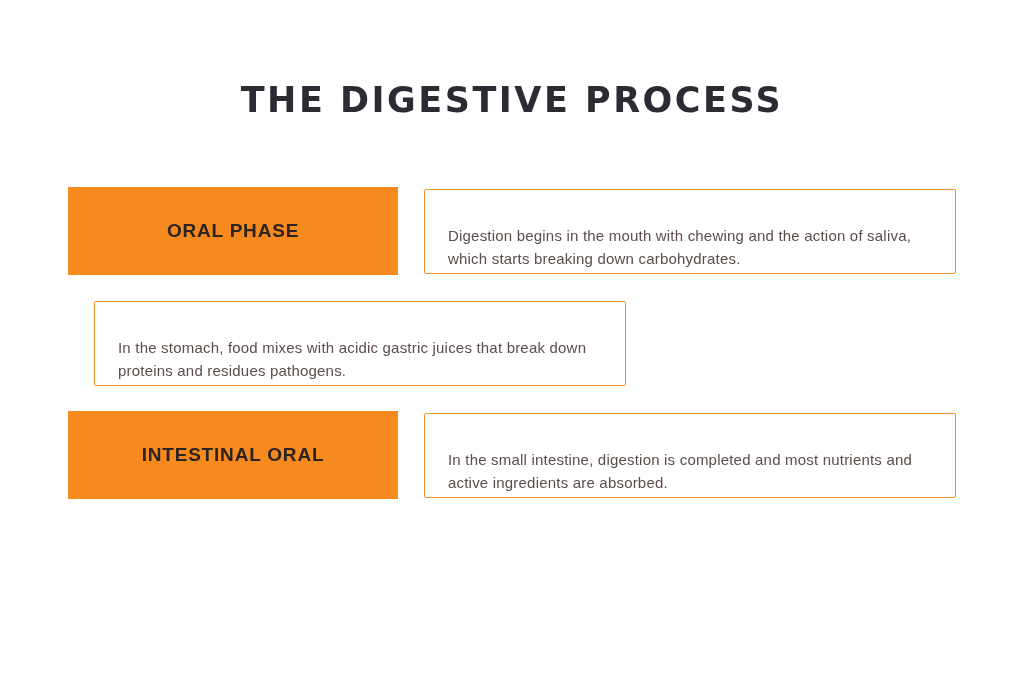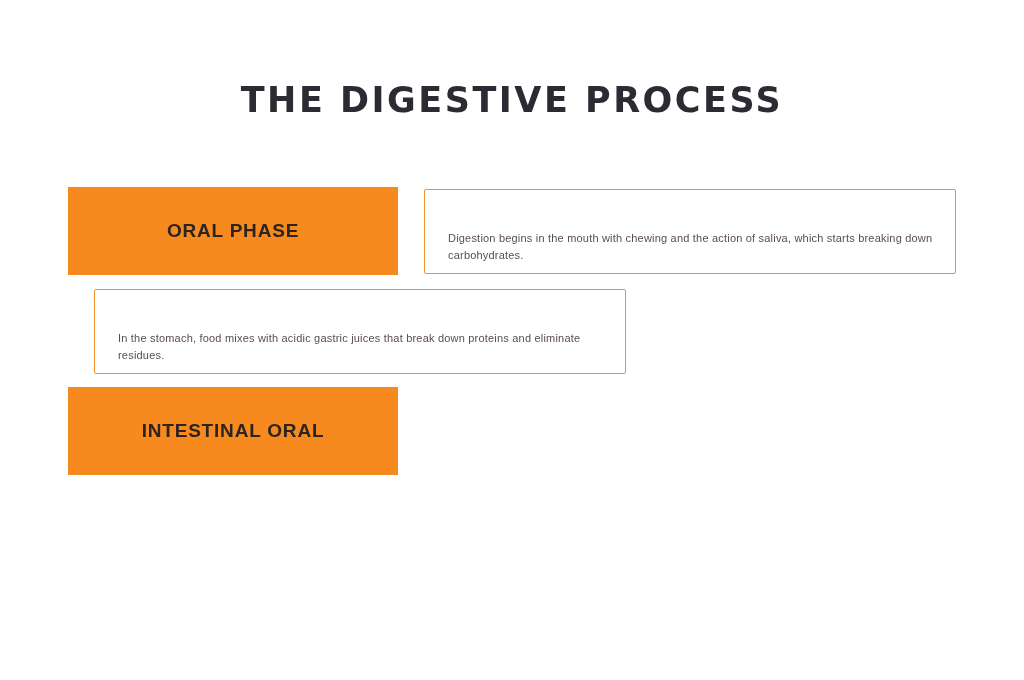--- a/index.html
+++ b/index.html
@@ -27,21 +27,21 @@
     color: #2b2b33;
     font-family: "DejaVu Sans", "Liberation Sans", sans-serif;
   }
   .rows {
     position: absolute;
     top: 187px;
     left: 68px;
     width: 888px;
     display: flex;
     flex-direction: column;
-    gap: 12px;
+    gap: 24px;
   }
   .row {
     display: flex;
     align-items: center;
     height: 88px;
   }
   .phase-label-box {
     width: 330px;
     height: 88px;
     background: #f78a1e;
@@ -61,21 +61,21 @@
     width: 532px;
     height: 85px;
     background: #ffffff;
     border: 1.5px solid #f2902e;
     border-radius: 2px;
     display: flex;
     align-items: center;
     padding: 0 22px 0 23px;
   }
   .phase-desc-box p {
-    font-size: 11px;
+    font-size: 15px;
     line-height: 1.55;
     color: #5a4e4c;
     letter-spacing: 0.2px;
     margin-top: 32px;
   }
 </style>
 </head>
 <body>
 
 <div class="canvas">
@@ -88,25 +88,28 @@
       <div class="phase-label-box">
         <span>ORAL PHASE</span>
       </div>
       <div class="phase-desc-box">
         <p>Digestion begins in the mouth with chewing and the action of saliva, which starts breaking down carbohydrates.</p>
       </div>
     </div>
 
     <div class="row">
       <div class="phase-desc-box">
-        <p>In the stomach, food mixes with acidic gastric juices that break down proteins and eliminate residues.</p>
+        <p>In the stomach, food mixes with acidic gastric juices that break down proteins and residues pathogens.</p>
       </div>
     </div>
 
     <div class="row">
       <div class="phase-label-box">
         <span>INTESTINAL ORAL</span>
+      </div>
+      <div class="phase-desc-box">
+        <p>In the small intestine, digestion is completed and most nutrients and active ingredients are absorbed.</p>
       </div>
     </div>
 
 
   </div>
 </div>
 
 </body></html>

